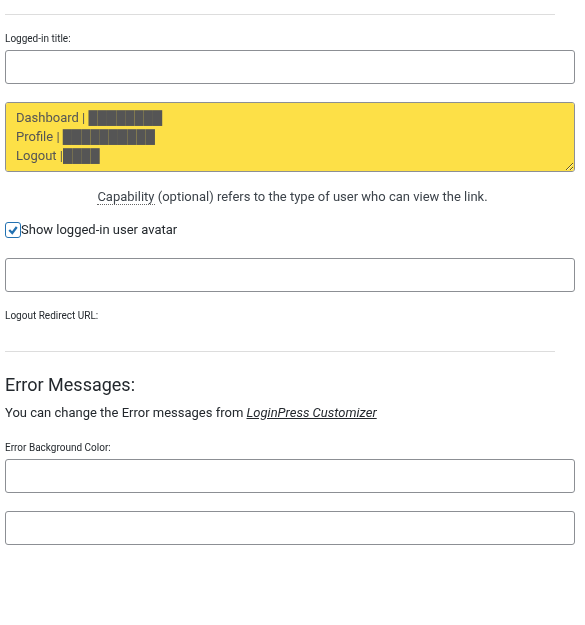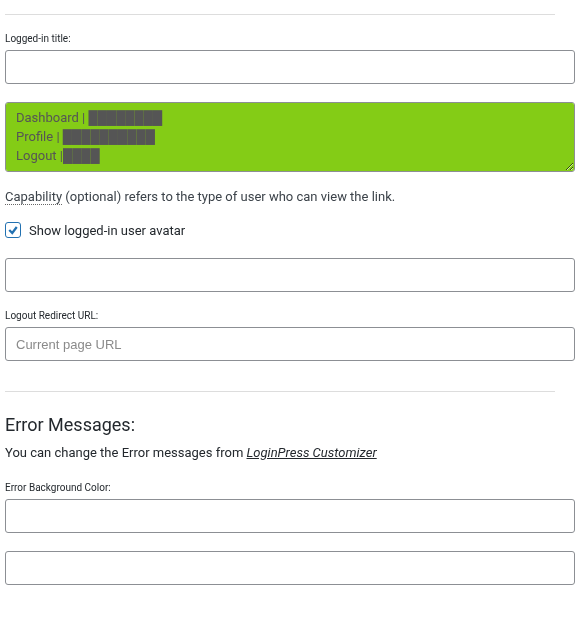--- a/index.html
+++ b/index.html
@@ -48,41 +48,41 @@
     color: #8a8a8a;
   }
   .field textarea {
     width: 100%;
     height: 70px;
     padding: 6px 10px;
     border: 1px solid #8c8f94;
     border-radius: 3px;
     font-size: 13px;
     line-height: 1.45;
-    background: #84cc16;
+    background: #fde047;
     color: #555;
     resize: vertical;
     font-family: inherit;
   }
   .desc {
     font-size: 13px;
     color: #3c434a;
     margin: -4px 0 18px 0;
+    text-align: center;
   }
   .dotted {
     border-bottom: 1px dotted #666;
   }
   .underline {
     text-decoration: underline;
     font-style: italic;
   }
   .checkbox-row {
     display: flex;
-    align-items: center;
-    gap: 8px;
+    align-items: flex-start;
     margin-bottom: 20px;
   }
   .cb {
     position: relative;
     width: 16px;
     height: 16px;
     border: 1px solid #2271b1;
     border-radius: 3px;
     background: #fff;
     display: inline-flex;
@@ -138,21 +138,20 @@
   </span>
   <span class="cb-label">Show logged-in user avatar</span>
 </div>
 
 <div class="field">
   <input type="text" value="" style="">
 </div>
 
 <div class="field">
   <label class="lbl">Logout Redirect URL:</label>
-  <input type="text" placeholder="Current page URL" style="">
 </div>
 
 <hr class="hr-wide">
 
 <div class="section-title">Error Messages:</div>
 
 <div class="section-desc">
   <span>You can change the Error messages from </span><span class="underline">LoginPress Customizer</span>
 </div>
 

